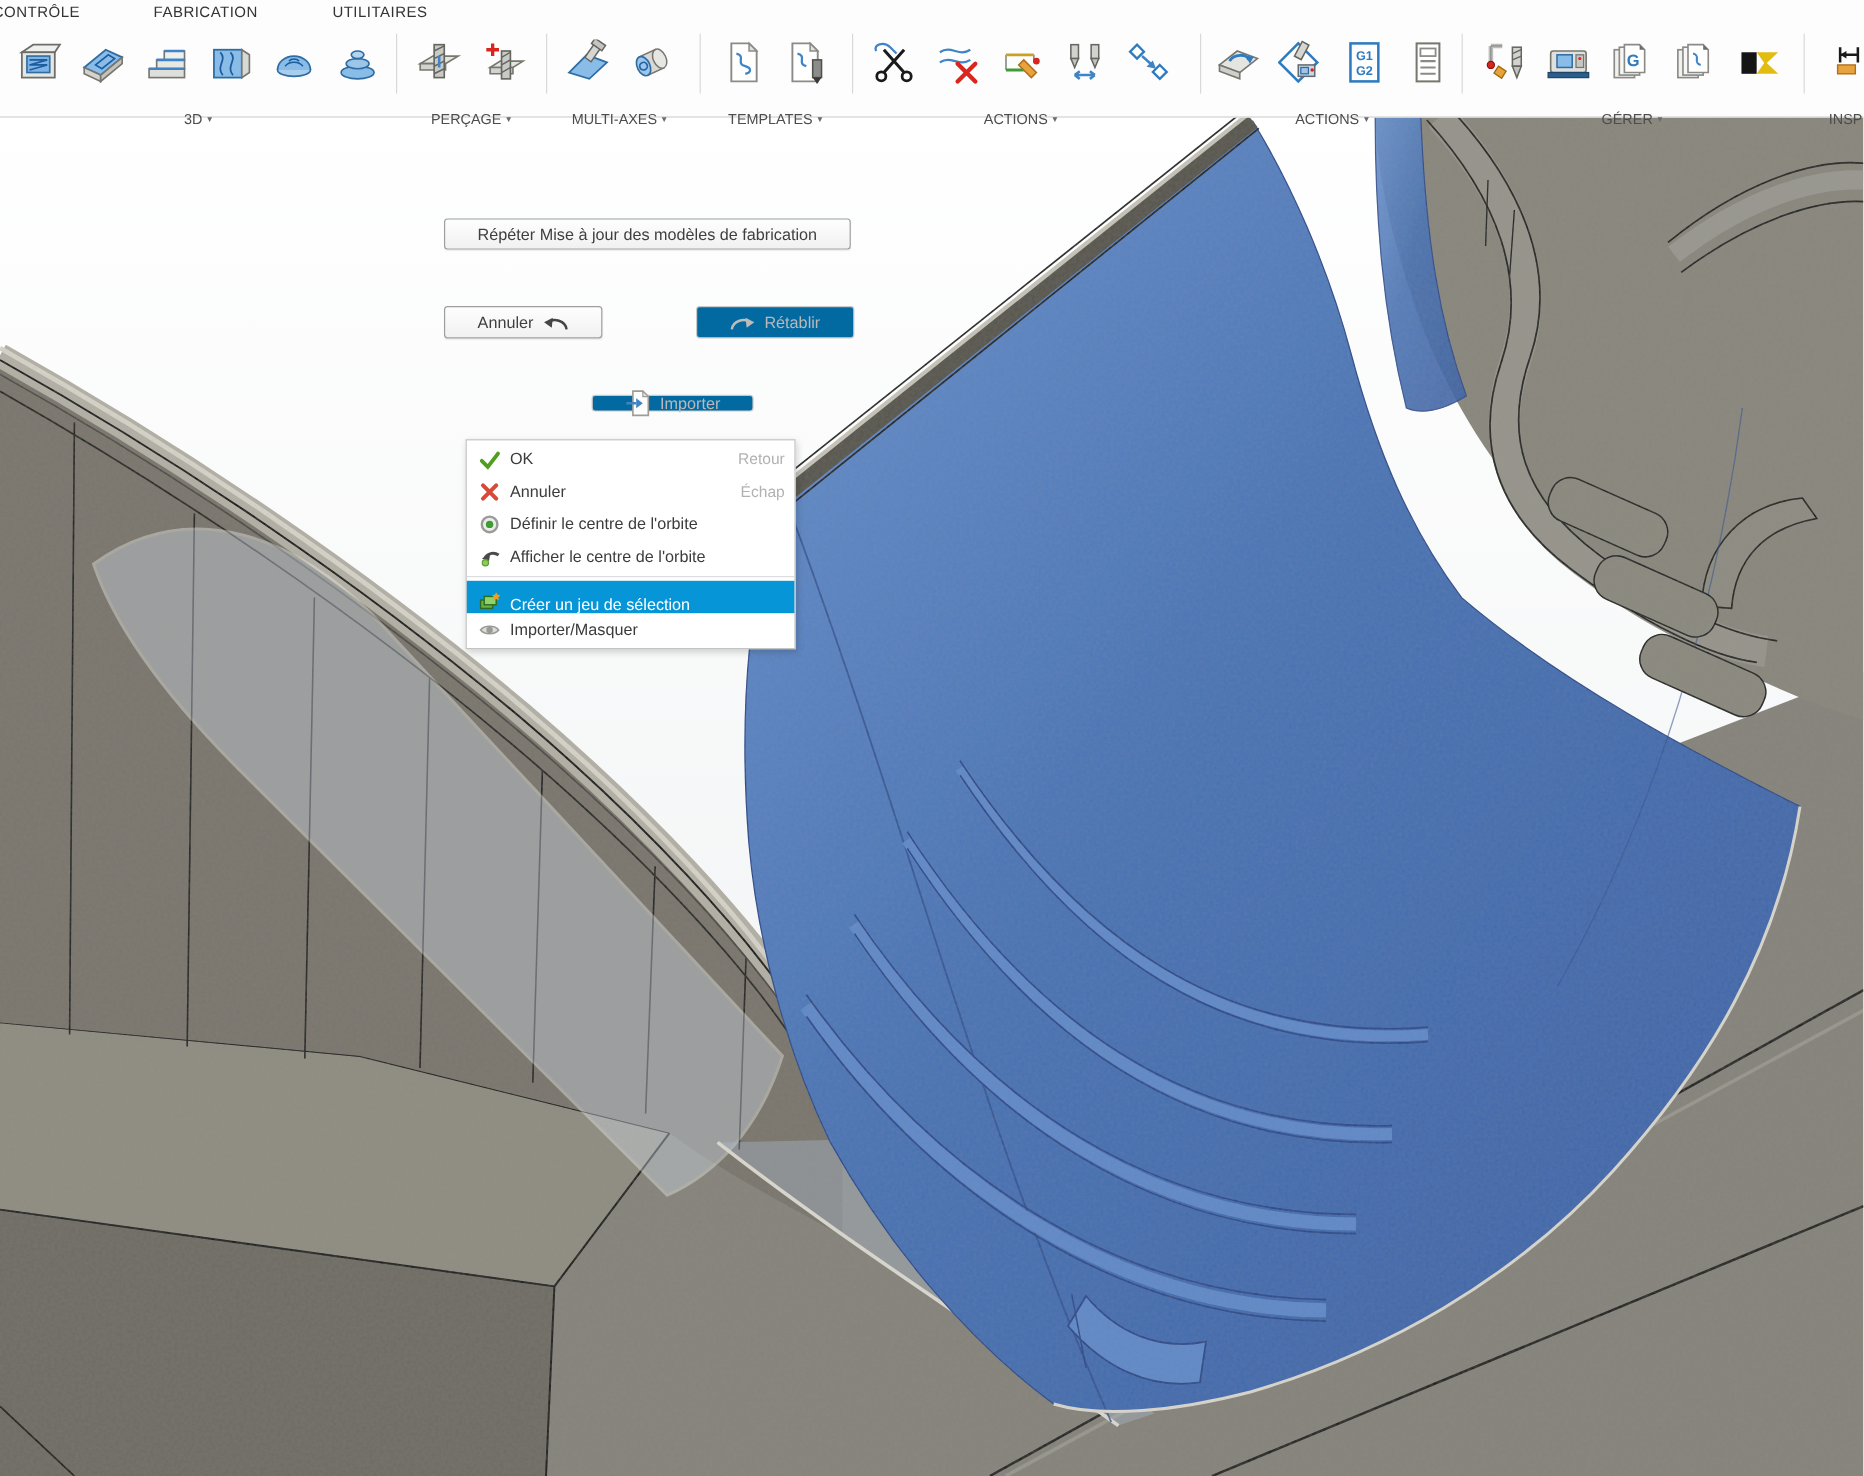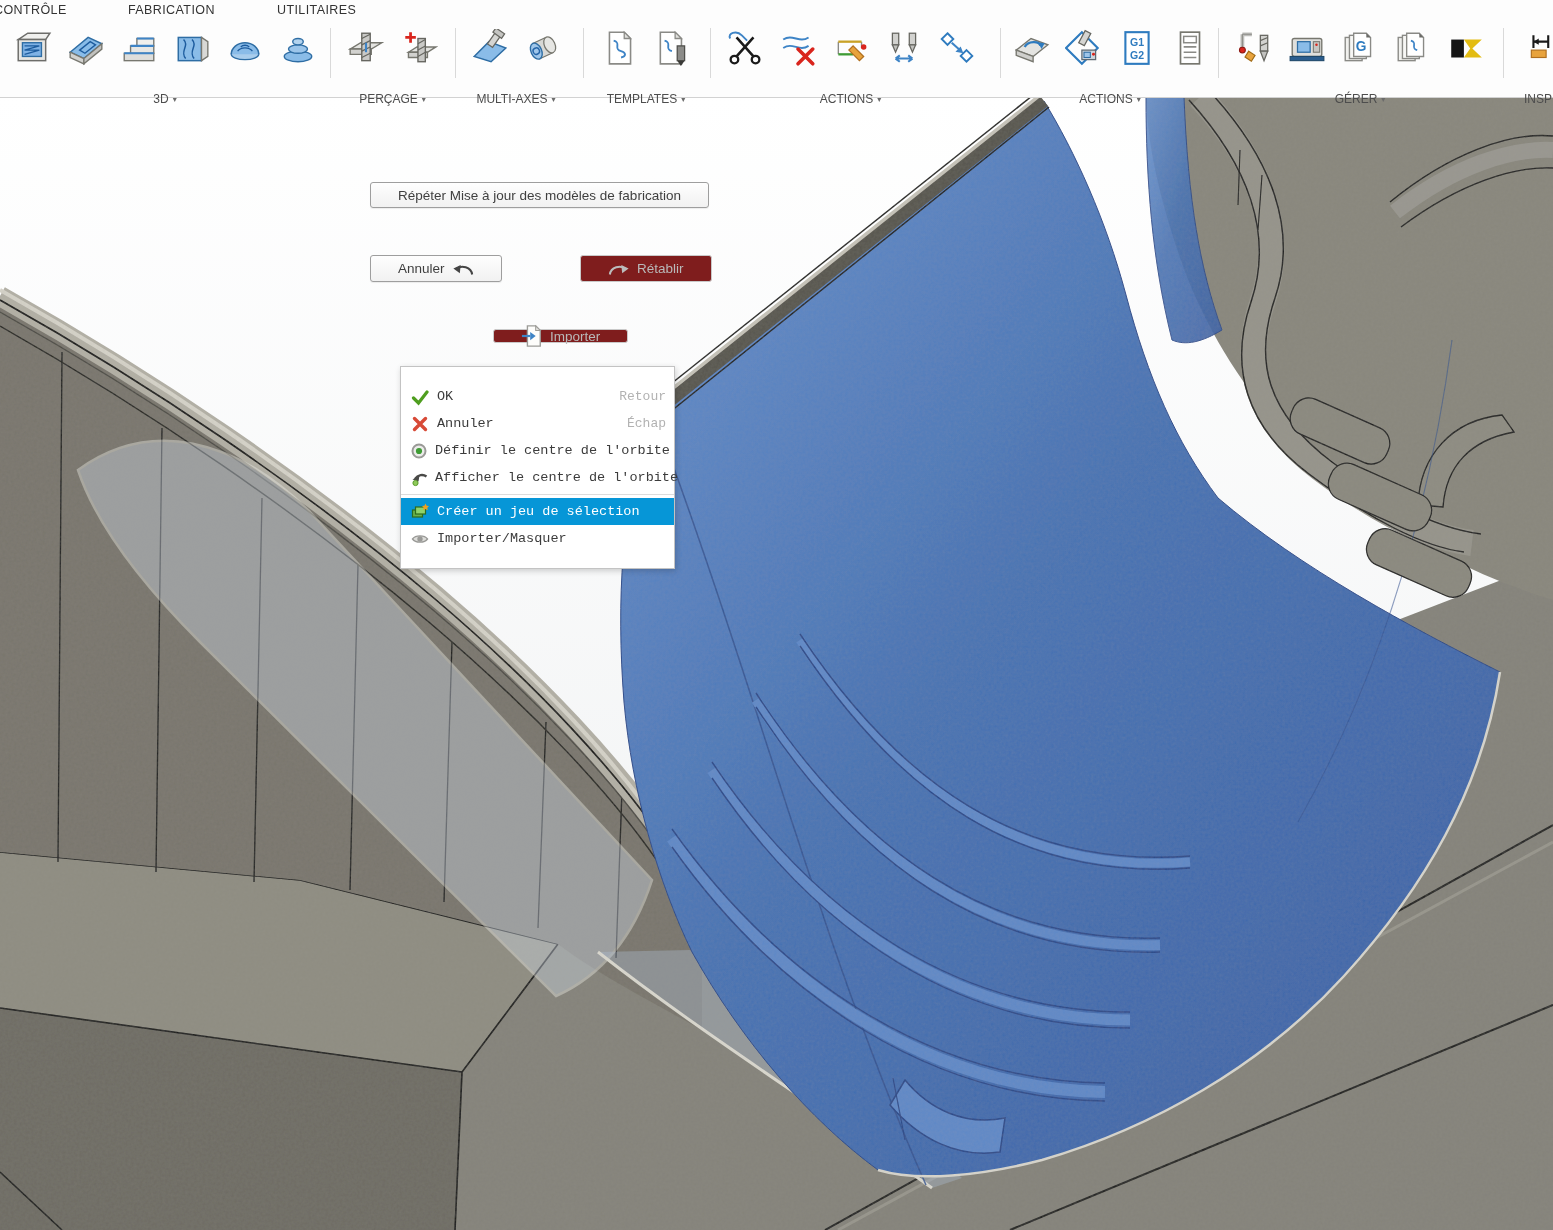--- a/index.html
+++ b/index.html
@@ -4,46 +4,46 @@
 <style>
   html,body{margin:0;padding:0;background:#fff;}
   body{width:1553px;height:1230px;overflow:hidden;position:relative;
        font-family:"Liberation Sans","DejaVu Sans",sans-serif;-webkit-font-smoothing:antialiased;}
 
   
   #toolbar{position:absolute;left:0;top:0;width:1553px;height:97px;background:#fdfdfd;
            border-bottom:1px solid #d2d2d2;z-index:30;}
   .tab{position:absolute;top:3px;font-size:12.5px;color:#333;letter-spacing:.4px;white-space:nowrap;cursor:default;}
   .tgroup{position:absolute;top:26px;text-align:center;}
-  .ticons{display:flex;gap:13px;justify-content:center;align-items:flex-start;height:48px;}
+  .ticons{display:flex;gap:13px;justify-content:center;align-items:flex-end;height:48px;}
   .ticon{width:40px;height:44px;display:flex;align-items:center;justify-content:center;}
   .ticon svg{width:38px;height:38px;}
   .tlabel{margin-top:18px;font-size:12px;color:#4d4d4d;white-space:nowrap;}
   .caret{font-size:8px;color:#6b6b6b;margin-left:4px;vertical-align:1px;}
   .tsep{position:absolute;top:28px;width:1px;height:50px;background:#d9d9d9;}
 
   
   #viewport{position:absolute;left:0;top:97px;width:1553px;height:1133px;z-index:1;}
 
   
   .vbtn{position:absolute;z-index:40;display:inline-flex;align-items:center;gap:7px;
         height:26px;padding:0 27px;font-size:13.5px;color:#3f3f3f;
         background:linear-gradient(#fefefe,#f1f1f1);border:1px solid #9e9e9e;border-radius:3px;
         box-shadow:0 1px 1px rgba(0,0,0,.07);cursor:pointer;white-space:nowrap;}
-  .vbtn.disabled{color:#b9b9b9;border-color:#c9c9c9;background:#7f1d1d;box-shadow:none;cursor:default;}
+  .vbtn.disabled{color:#b9b9b9;border-color:#c9c9c9;background:#0369a1;box-shadow:none;cursor:default;}
   .vbtn svg{flex:0 0 auto;}
 
   
-  #ctxmenu{position:absolute;left:400px;top:366px;width:273px;z-index:50;background:#fff;
-           border:1px solid #c3c3c3;box-shadow:1px 2px 6px rgba(0,0,0,.18);padding:16px 0;font-family:Liberation Mono, monospace;}
+  #ctxmenu{position:absolute;left:388px;top:366px;width:273px;z-index:50;background:#fff;
+           border:1px solid #c3c3c3;box-shadow:1px 2px 6px rgba(0,0,0,.18);padding:2px 0;}
   .mitem{display:flex;align-items:center;height:27px;padding:0 8px 0 9px;font-size:13.5px;color:#3c3c3c;cursor:pointer;}
   .mitem .micon{width:20px;height:18px;margin-right:7px;display:flex;align-items:center;justify-content:center;}
   .mitem .mlabel{flex:1;white-space:nowrap;}
   .mitem .mshort{color:#b2b2b2;font-size:13px;margin-left:23px;}
-  .mitem.highlight{background:#0696d7;color:#fff;}
+  .mitem.highlight{background:#0696d7;color:#fff;align-items:flex-end;}
   .msep{height:1px;background:#dcdcdc;margin:3px 0;}
 </style>
 </head>
 <body>
 
 <div id="toolbar">
   <div class="tab" style="left:-6px">CONTRÔLE</div>
   <div class="tab" style="left:128px">FABRICATION</div>
   <div class="tab" style="left:277px">UTILITAIRES</div>
 

